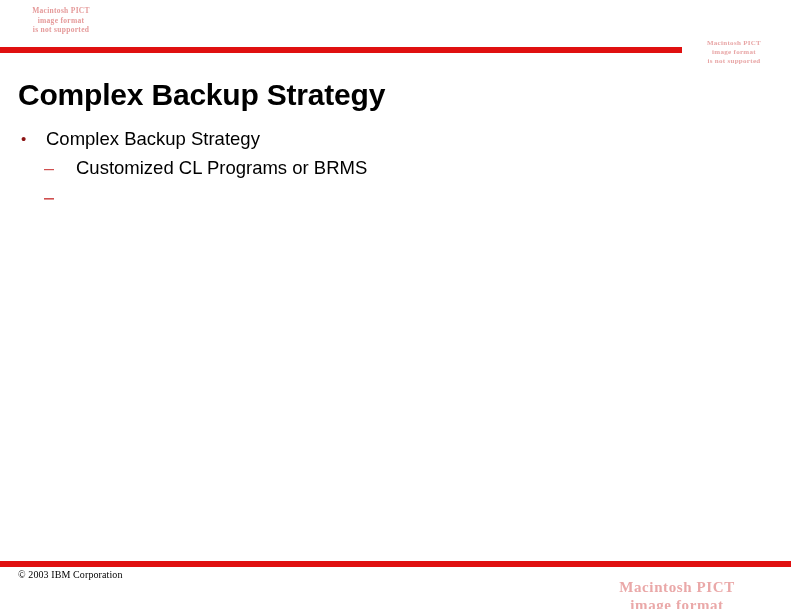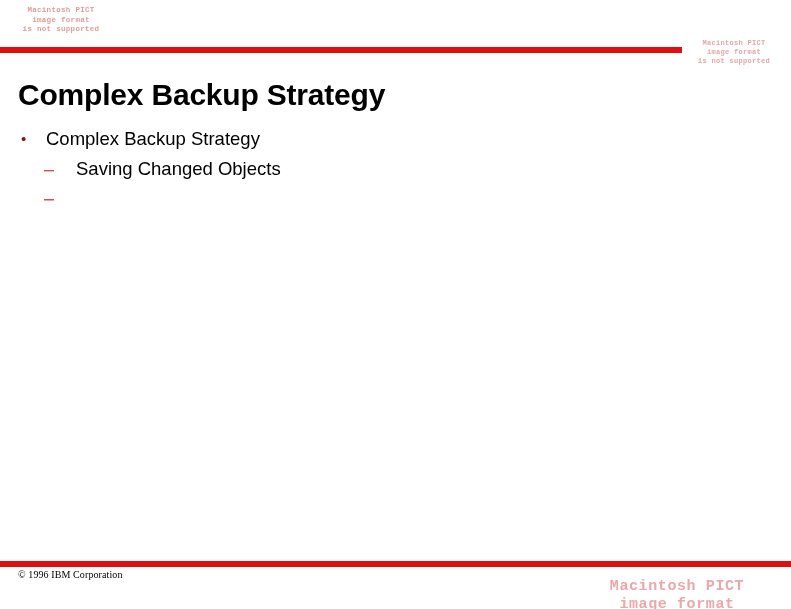--- a/index.html
+++ b/index.html
@@ -17,21 +17,21 @@
     height: 609px;
     background: #ffffff;
     overflow: hidden;
   }
 
   
   .pict-placeholder {
     position: absolute;
     text-align: center;
     color: #e8a0a0;
-    font-family: Liberation Mono, monospace;
+    font-family: Liberation Serif, serif;
     font-weight: bold;
     letter-spacing: 0.3px;
     line-height: 1.28;
     white-space: nowrap;
     user-select: none;
   }
   .pict-placeholder .pl-line {
     display: block;
   }
 
@@ -172,41 +172,41 @@
   <div class="body-area">
 
     <div class="bullet-l1">
       <span class="marker">•</span>
       <span>Complex Backup Strategy</span>
     </div>
 
     <ul class="sublist">
       <li class="bullet-l2">
         <span class="marker">–</span>
-      </li>
-      <li class="bullet-l2">
-        <span class="marker">–</span>
-        <span>Saving Changed Objects</span>
+        <span>Customized CL Programs or BRMS</span>
+      </li>
+      <li class="bullet-l2">
+        <span class="marker">–</span>
       </li>
       <li class="bullet-l2">
         <span class="marker">–</span>
       </li>
       <li class="bullet-l2">
         <span class="marker">–</span>
       </li>
       <li class="bullet-l2">
         <span class="marker">–</span>
       </li>
     </ul>
 
   </div>
 
   <div class="footer-rule"></div>
 
-  <div class="footer-copyright">© 1996 IBM Corporation</div>
+  <div class="footer-copyright">© 2003 IBM Corporation</div>
 
   <div class="pict-placeholder" id="pict-bottom-right">
     <span class="pl-line">Macintosh PICT</span>
     <span class="pl-line">image format</span>
 
   </div>
 
 </div>
 
 </body></html>

